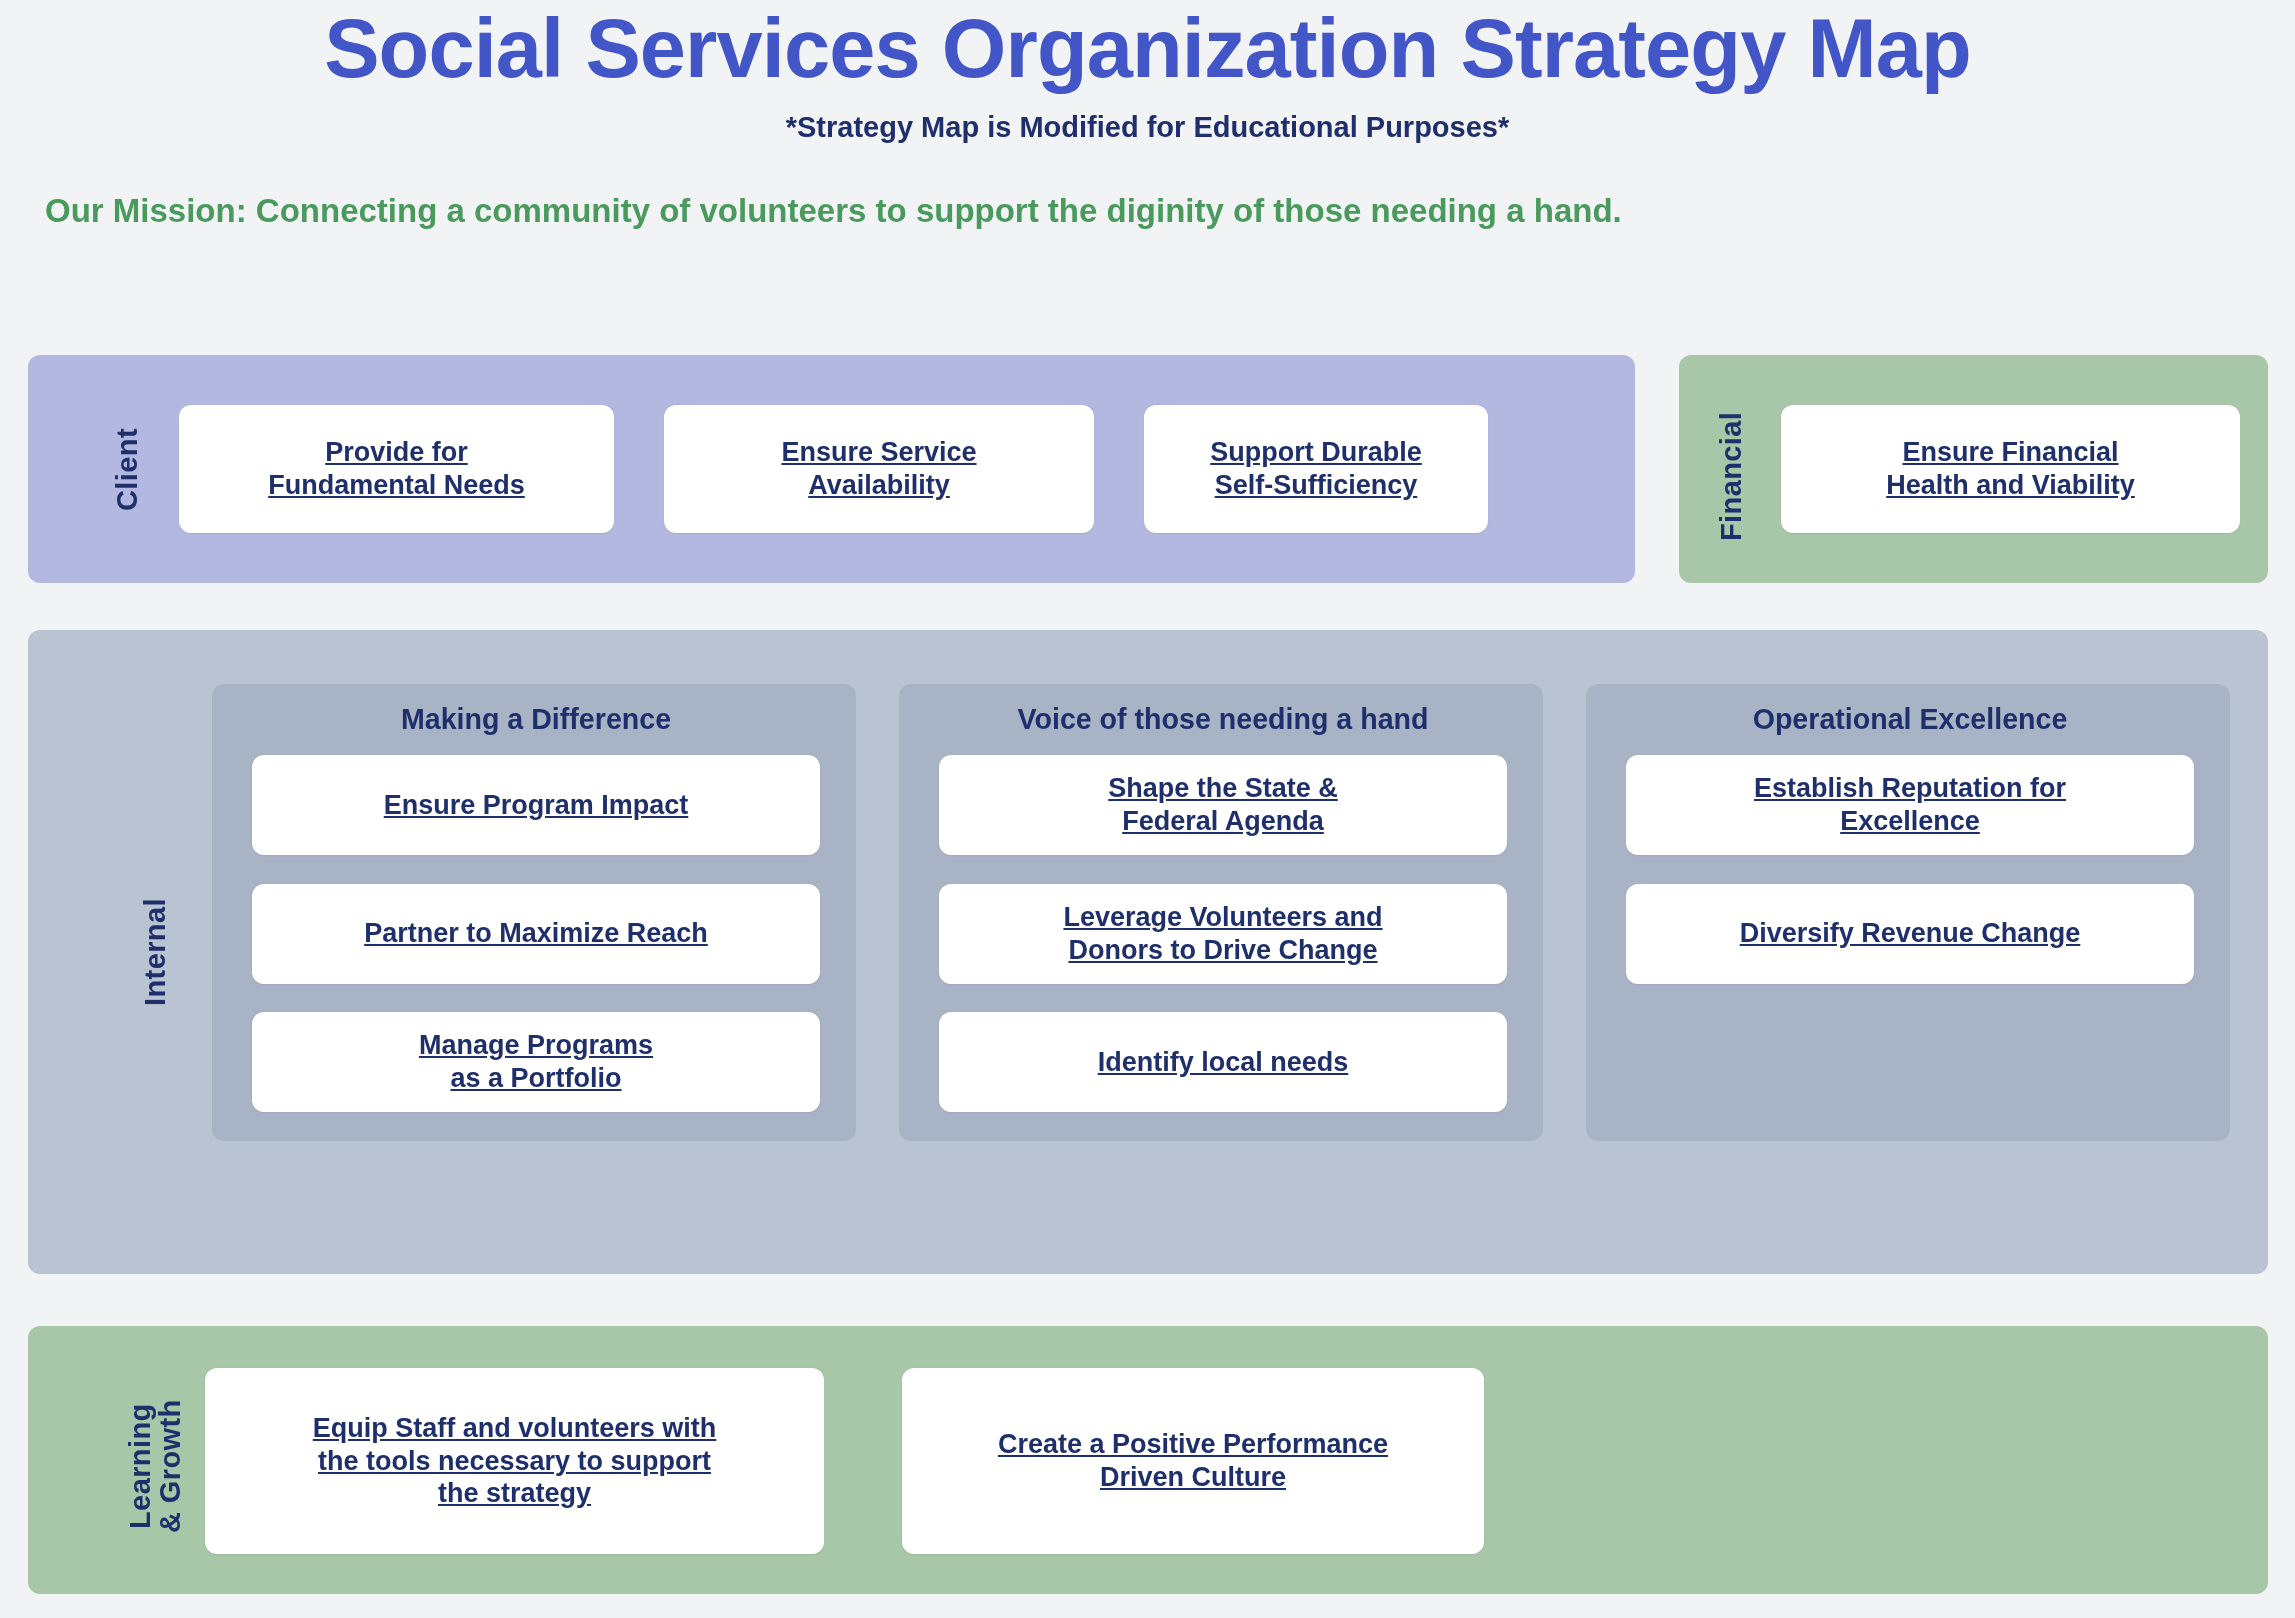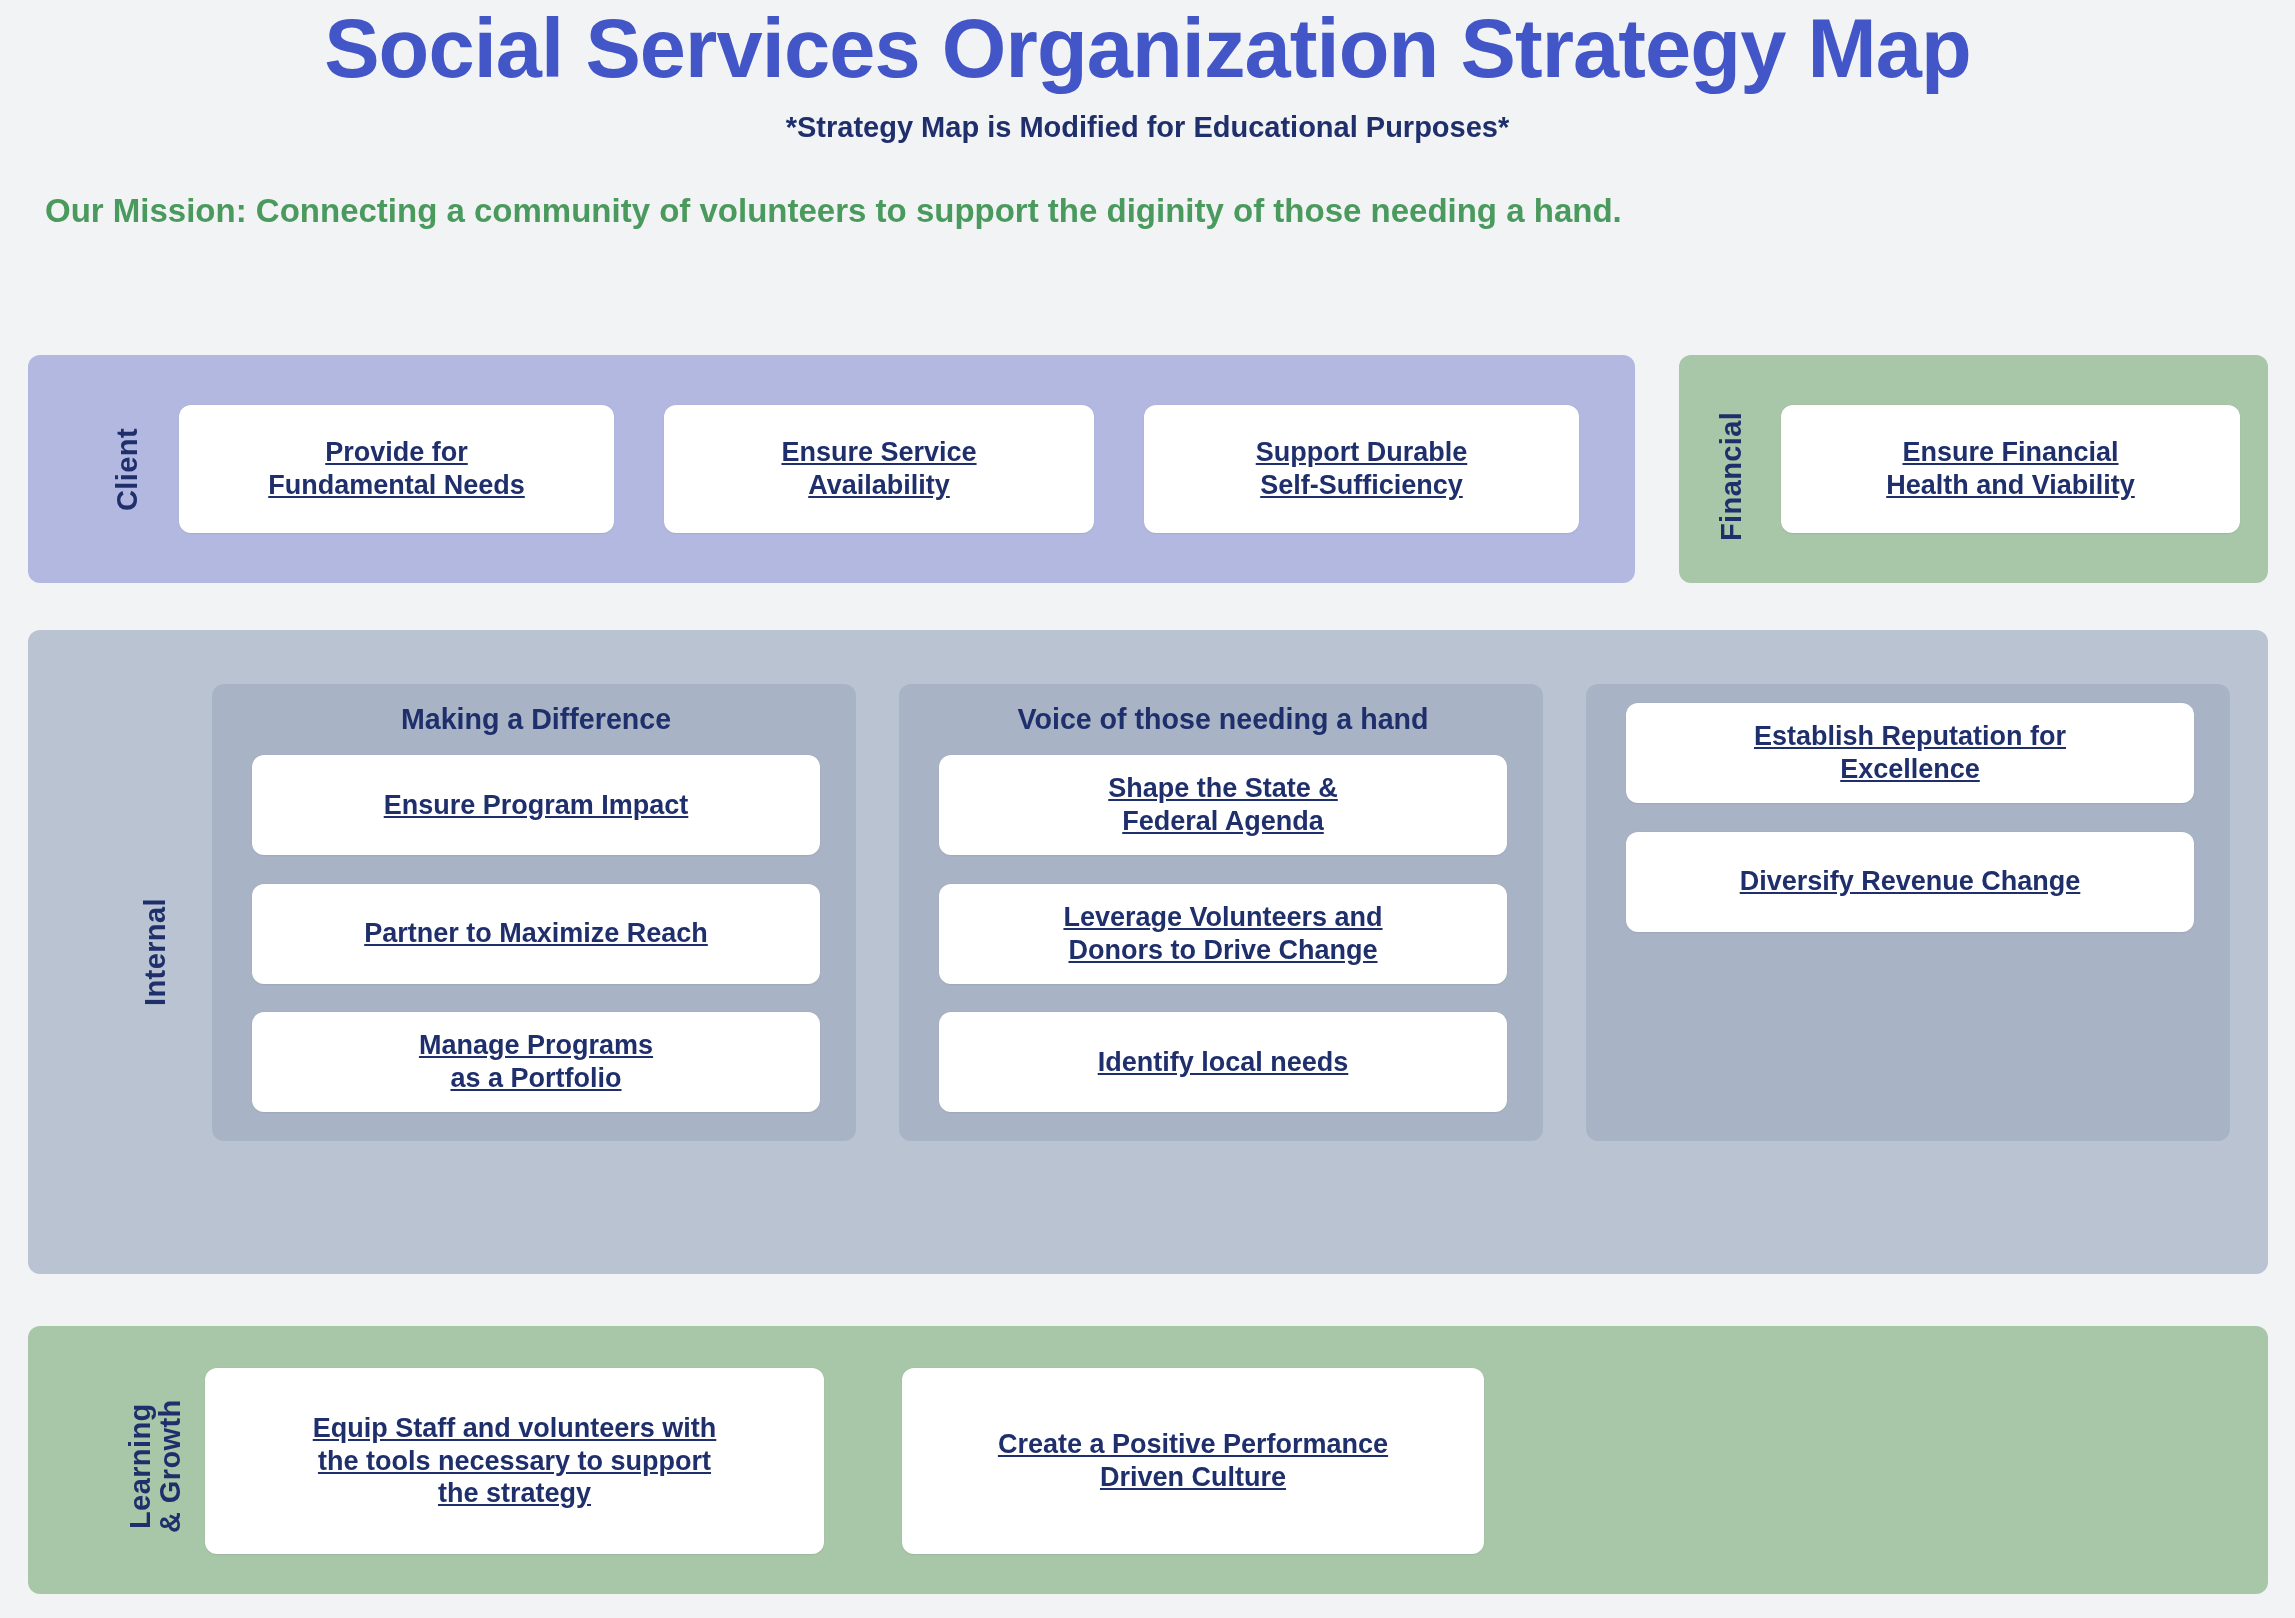--- a/index.html
+++ b/index.html
@@ -92,21 +92,21 @@
   #client-band .band-label { left: 83px; top: 50px; height: 130px; }
   #client-band .cards {
     position: absolute;
     left: 151px; top: 50px;
     display: flex;
     gap: 50px;
   }
   #client-band .card { height: 128px; }
   #client-card-0 { width: 435px; }
   #client-card-1 { width: 430px; }
-  #client-card-2 { width: 435px; }
+  #client-card-2 { width: 344px; }
 
   
   #financial-band {
     left: 1679px;
     top: 355px;
     width: 589px;
     height: 228px;
     background: #a8c6a8;
   }
   #financial-band .band-label { left: 36px; top: 35px; height: 173px; }
@@ -212,20 +212,21 @@
       </div>
 
       <div class="internal-col">
         <div class="col-title">Voice of those needing a hand</div>
         <div class="card">Shape the State &amp;<br>Federal Agenda</div>
         <div class="card">Leverage Volunteers and<br>Donors to Drive Change</div>
         <div class="card">Identify local needs</div>
       </div>
 
       <div class="internal-col">
+        <div class="col-title">Operational Excellence</div>
         <div class="card">Establish Reputation for<br>Excellence</div>
         <div class="card">Diversify Revenue Change</div>
       </div>
 
     </div>
   </div>
 
   <div class="band" id="learning-band">
     <div class="band-label">Learning<br>&amp; Growth</div>
     <div class="cards">

